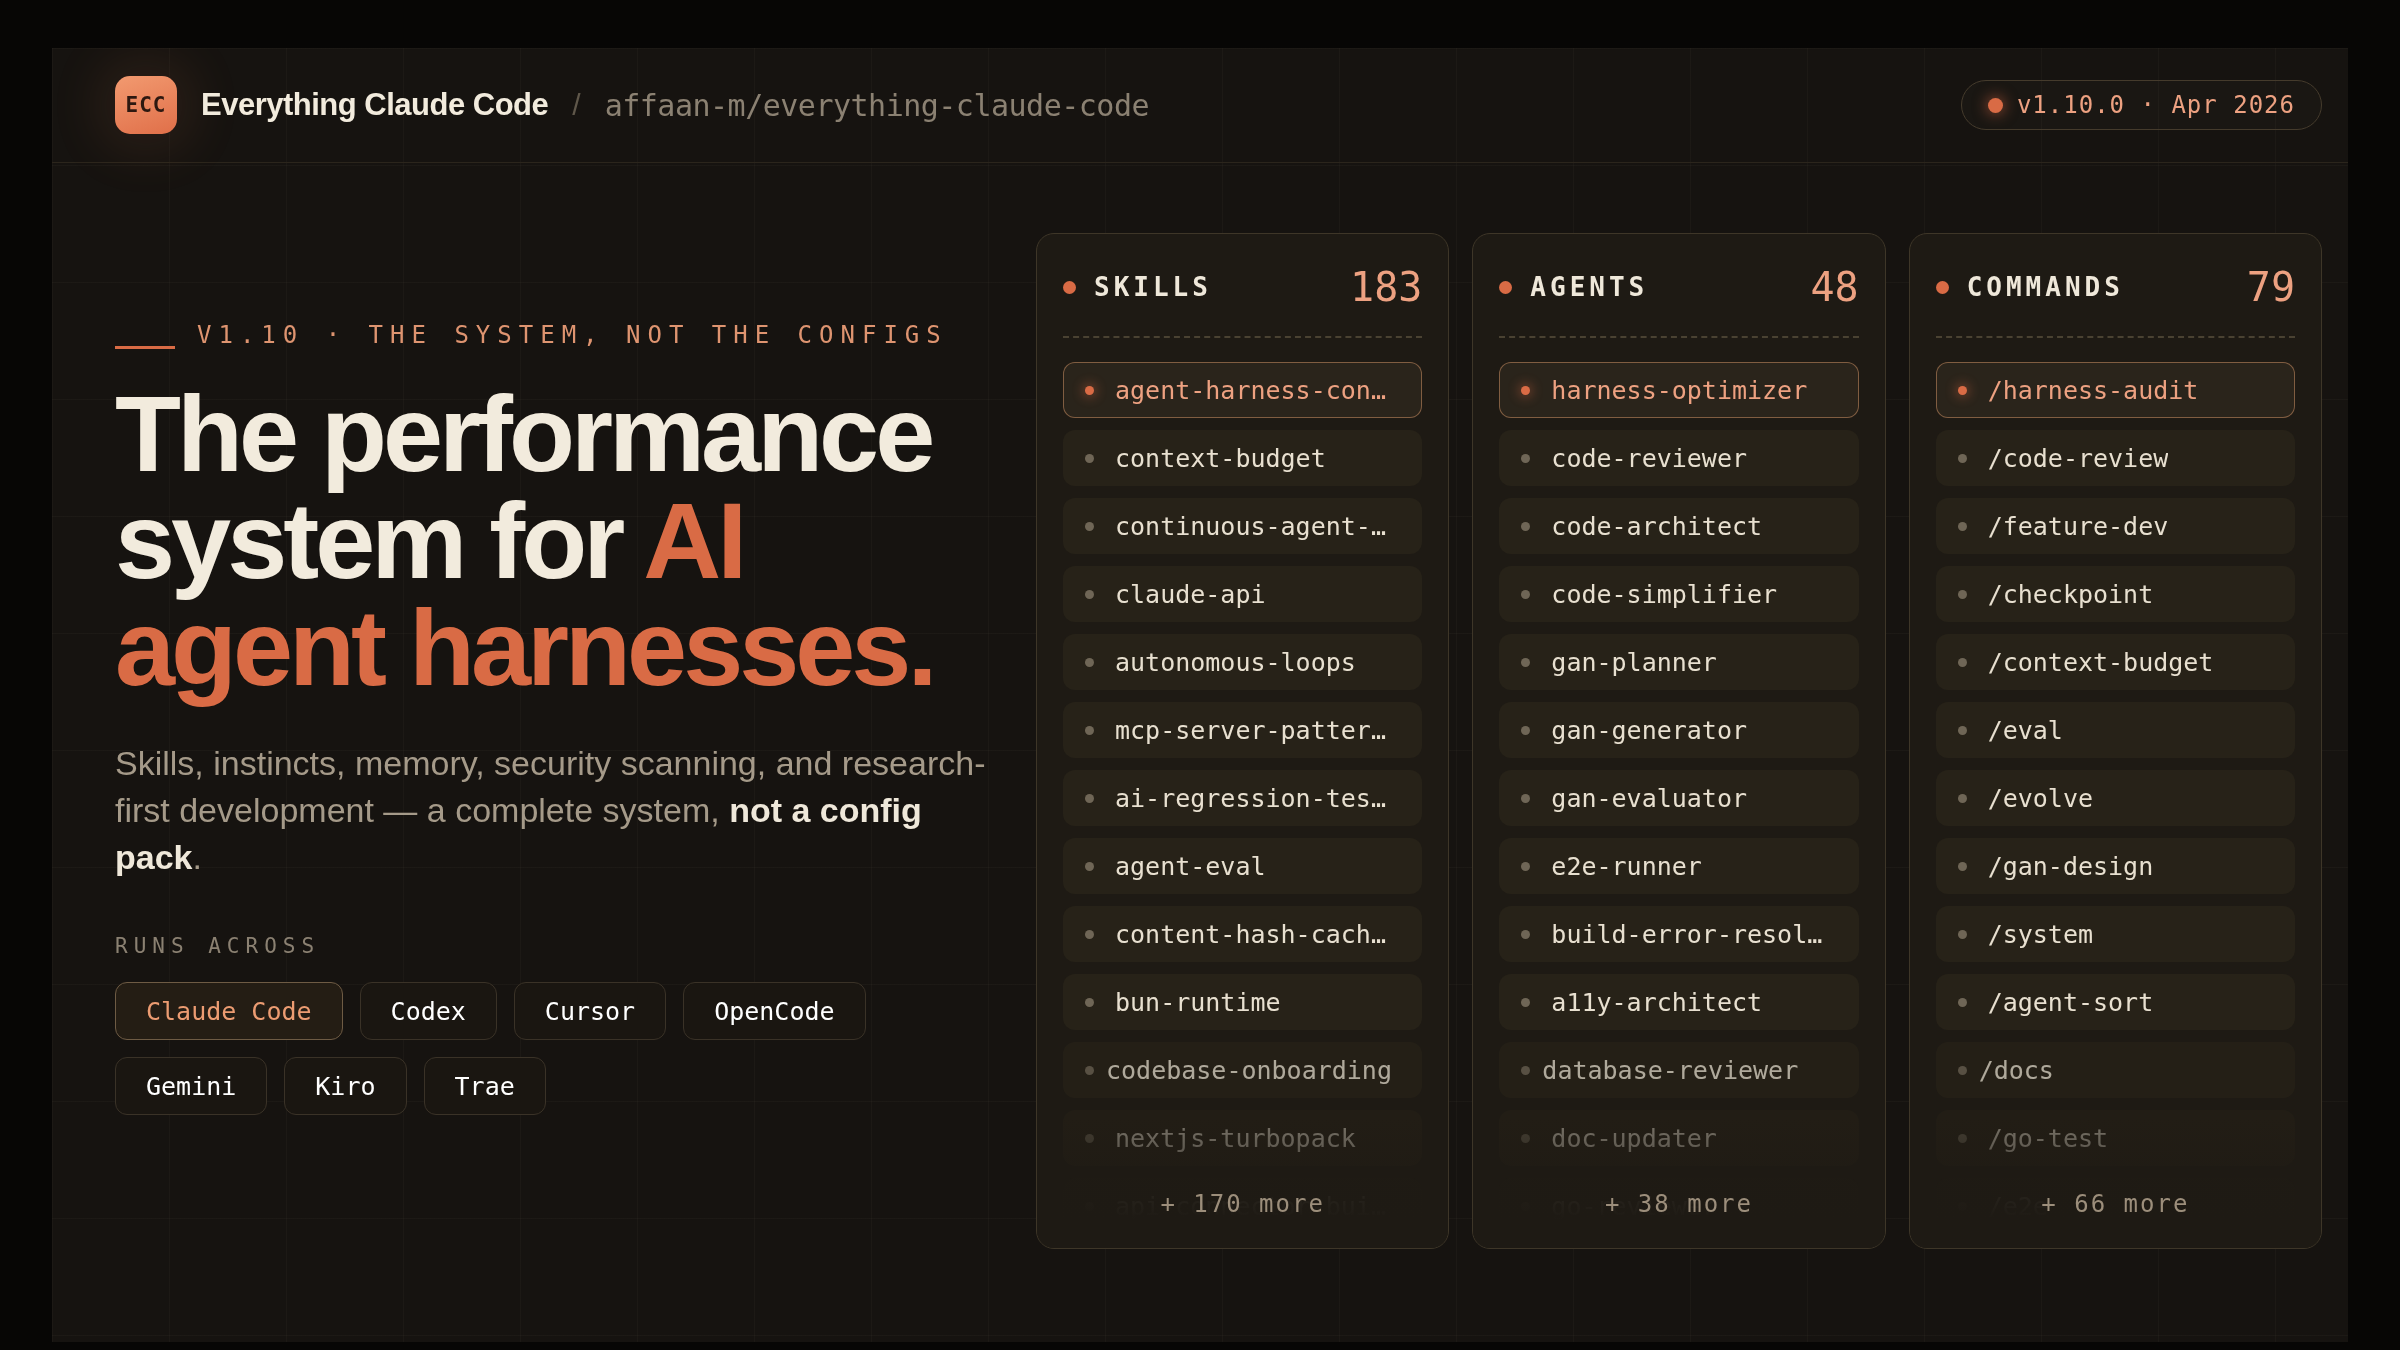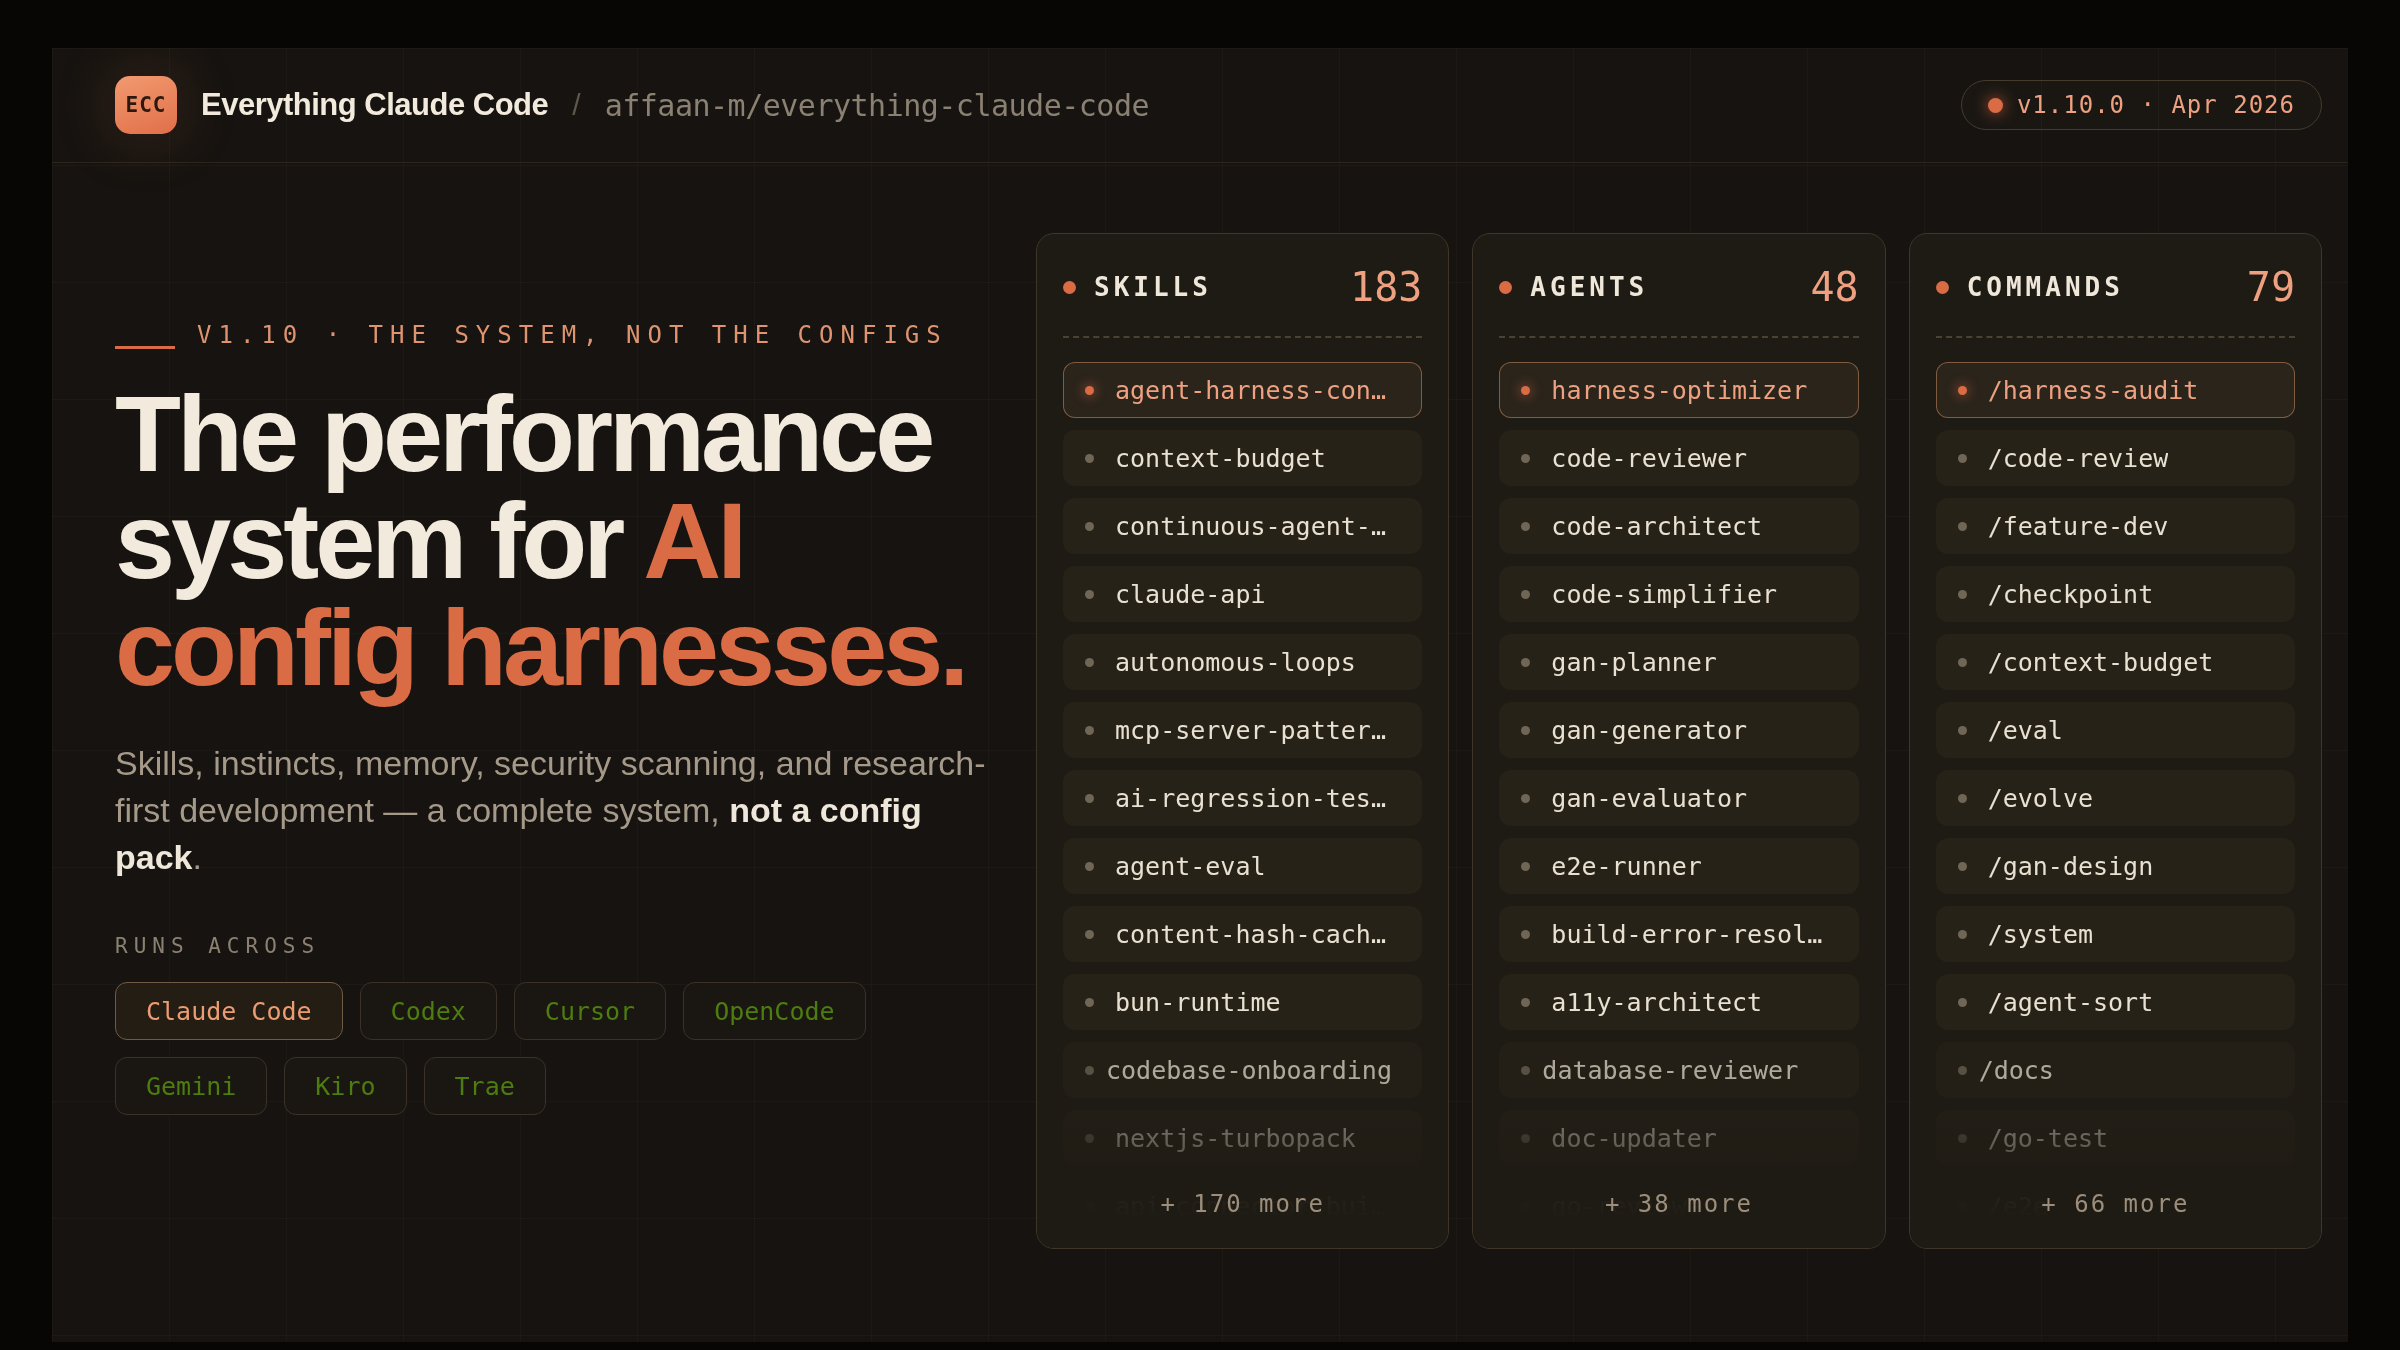--- a/index.html
+++ b/index.html
@@ -56,21 +56,21 @@
   .eyebrow span{font-size:24px;letter-spacing:7px;color:#de9470;}
   .heading{margin-top:32px;font-size:108px;line-height:0.99;font-weight:bold;
     letter-spacing:-4px;color:var(--cream);}
   .heading .accent{color:var(--accent);}
   .subtitle{margin-top:38px;width:880px;font-size:34px;line-height:1.38;color:var(--gray);}
   .subtitle b{color:#efe8da;}
   .runs-label{margin-top:54px;font-size:21px;letter-spacing:6px;color:var(--label);}
   .chips{margin-top:24px;width:900px;display:flex;flex-wrap:wrap;gap:17px;}
   .chip{height:58px;padding:0 30px;border-radius:12px;background:#1a1611;
     border:1.5px solid #3a3227;display:flex;align-items:center;cursor:pointer;
-    font-size:25px;color:#4d7c0f;}
+    font-size:25px;color:#ffffff;}
   .chip.active{color:#ec9c72;border-color:#6e5b44;background:#241d14;}
 
   
   .cards{flex:1;display:flex;gap:23px;padding-top:70px;}
   .card{flex:1;height:1016px;position:relative;overflow:hidden;
     background:var(--card);border:1.5px solid var(--border);border-radius:18px;
     padding:30px 26px;}
   .card-head{display:flex;align-items:center;gap:18px;}
   .card-head .dot{width:13px;height:13px;border-radius:50%;background:var(--accent);flex:none;}
   .card-title{font-size:26px;font-weight:bold;letter-spacing:4px;color:#efe8da;}
@@ -116,21 +116,21 @@
     </div>
   </div>
 
   <div class="main">
 
     <div class="hero">
       <div class="eyebrow">
         <span class="dash"></span>
         <span class="mono">V1.10 · THE SYSTEM, NOT THE CONFIGS</span>
       </div>
-      <h1 class="heading"><span>The performance</span><br><span>system for </span><span class="accent">AI</span><br><span class="accent">config harnesses.</span></h1>
+      <h1 class="heading"><span>The performance</span><br><span>system for </span><span class="accent">AI</span><br><span class="accent">agent harnesses.</span></h1>
       <p class="subtitle"><span>Skills, instincts, memory, security scanning, and research-first development — a complete system, </span><b>not a config pack</b><span>.</span></p>
       <div class="runs-label mono">RUNS ACROSS</div>
       <div class="chips">
 
           <div class="chip mono active">
             <span>Claude Code</span>
           </div>
 
           <div class="chip mono">
             <span>Codex</span>

